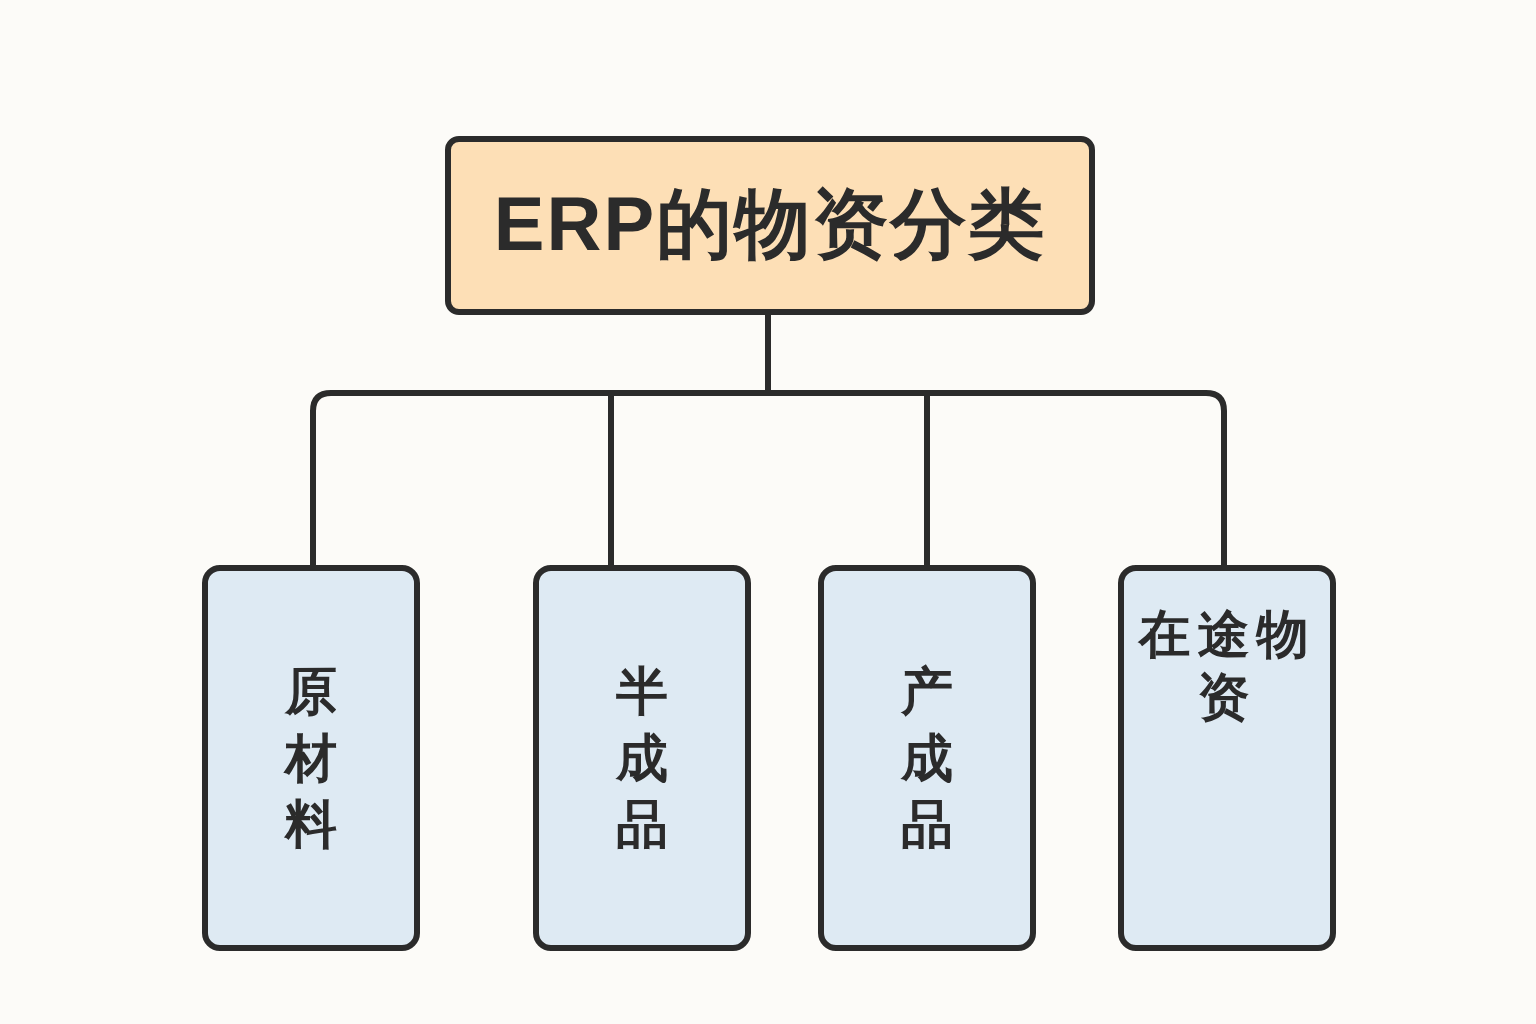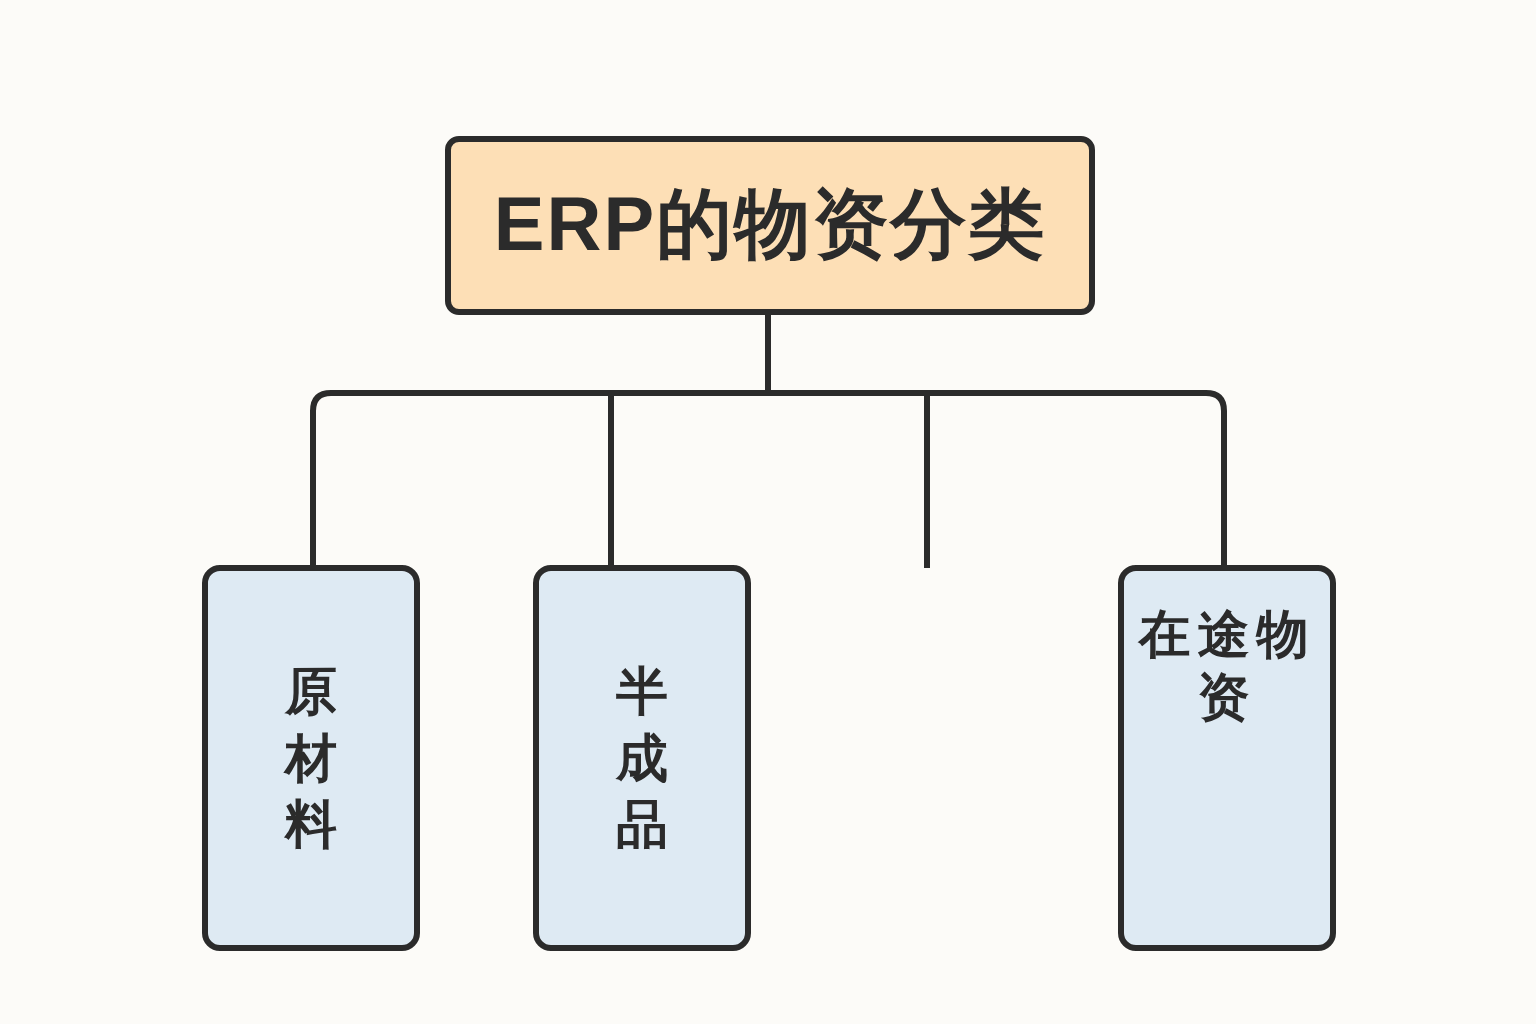--- a/index.html
+++ b/index.html
@@ -94,18 +94,21 @@
   </div>
 
   <div class="node node-child child-1">
     <span class="label">原材料</span>
   </div>
 
   <div class="node node-child child-2">
     <span class="label">半成品</span>
   </div>
 
+  <div class="node node-child child-3">
+    <span class="label">产成品</span>
+  </div>
 
   <div class="node node-child child-4">
     <span class="label">在途物资</span>
   </div>
 
 </div>
 
 </body></html>

